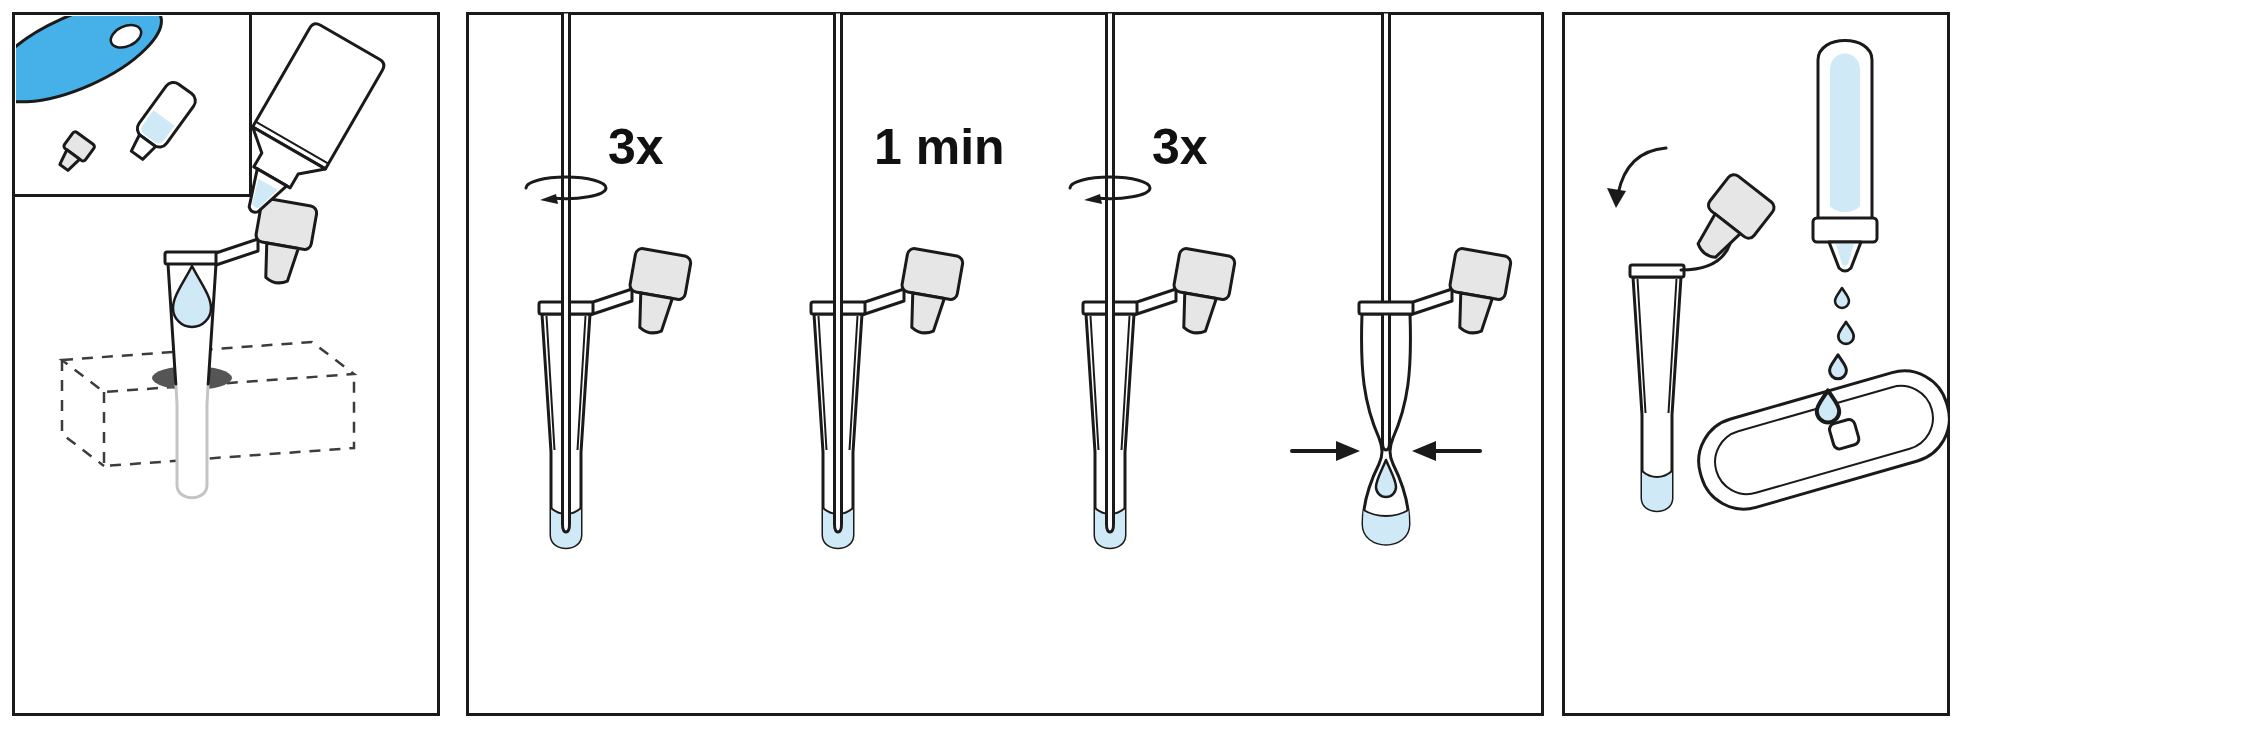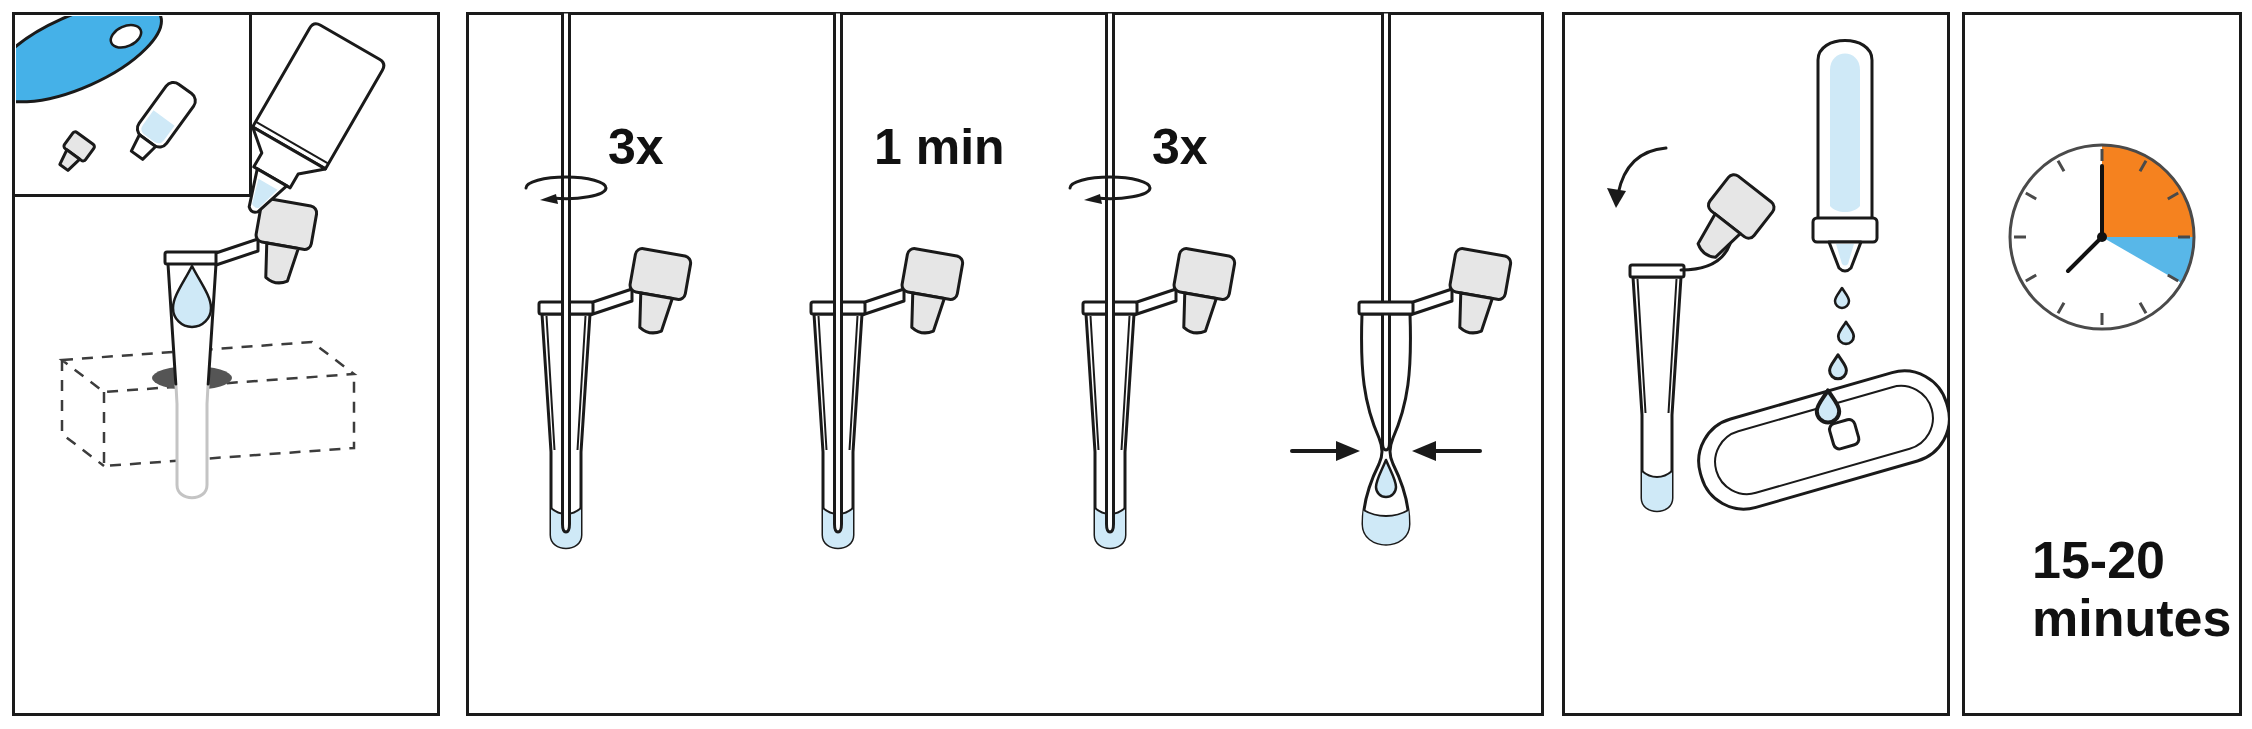--- a/index.html
+++ b/index.html
@@ -200,34 +200,14 @@
 
       <g transform="translate(262,428) rotate(-16)">
         <rect class="lnf" x="-128" y="-46" width="256" height="92" rx="44"></rect>
         <rect class="thin" fill="none" x="-112" y="-32" width="224" height="64" rx="32"></rect>
         <rect class="lnf" x="8" y="-13" width="26" height="26" rx="6"></rect>
       </g>
       <use href="#p3-drop" transform="translate(266,396) scale(1.6)"></use>
     </svg>
   </div>
 
-  <div class="panel" id="panel4">
-    <svg viewBox="0 0 280 704">
-      <rect class="frame" x="1.5" y="1.5" width="277" height="701"></rect>
-
-      <g>
-        <path fill="#f5821f" d="M 140,225 L 140,133 A 92 92 0 0 1 232,225 Z"></path>
-        <path fill="#58b7e8" d="M 140,225 L 232,225 A 92 92 0 0 1 219.7,271 Z"></path>
-        <circle cx="140" cy="225" r="92" fill="none" stroke="#4a4a4a" stroke-width="3"></circle>
-        <path stroke="#4a4a4a" stroke-width="3" fill="none" d="M216,225L228,225 M205.8,263L216.2,269 M178,290.8L184,301.2 M140,301L140,313 M102,290.8L96,301.2 M74.2,263L63.8,269 M64,225L52,225 M74.2,187L63.8,181 M102,159.2L96,148.8 M140,149L140,137 M178,159.2L184,148.8 M205.8,187L216.2,181"></path>
-        <g stroke="#111" stroke-width="4" stroke-linecap="round">
-          <path d="M 140,225 L 140,154"></path>
-          <path d="M 140,225 L 106,259"></path>
-        </g>
-        <circle cx="140" cy="225" r="5" fill="#111"></circle>
-      </g>
-
-      <text class="label" font-size="52" x="70" y="566">15-20</text>
-      <text class="label" font-size="52" x="70" y="624">minutes</text>
-    </svg>
-  </div>
 
 </div>
 
 </body></html>

